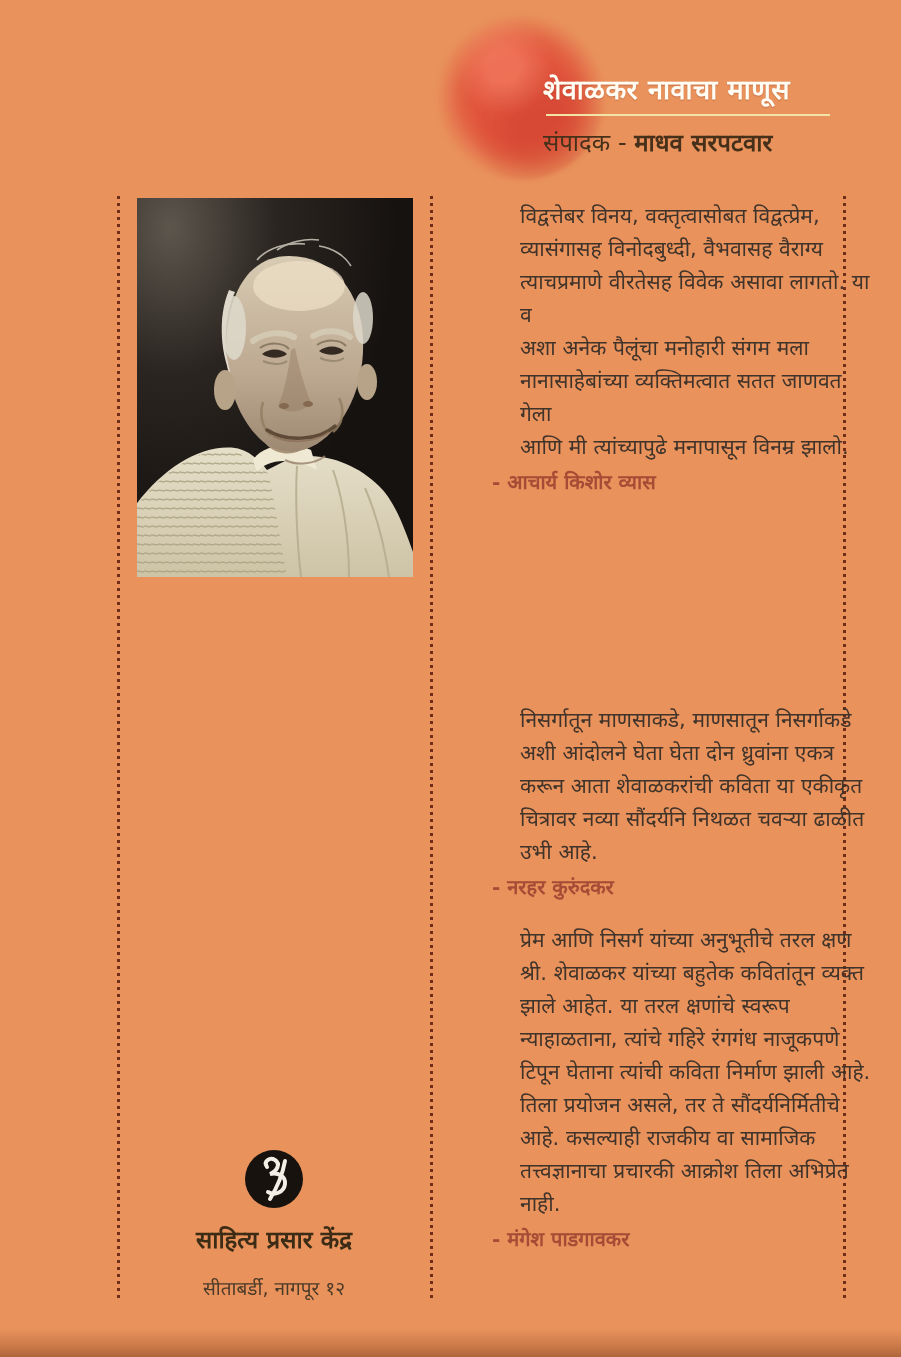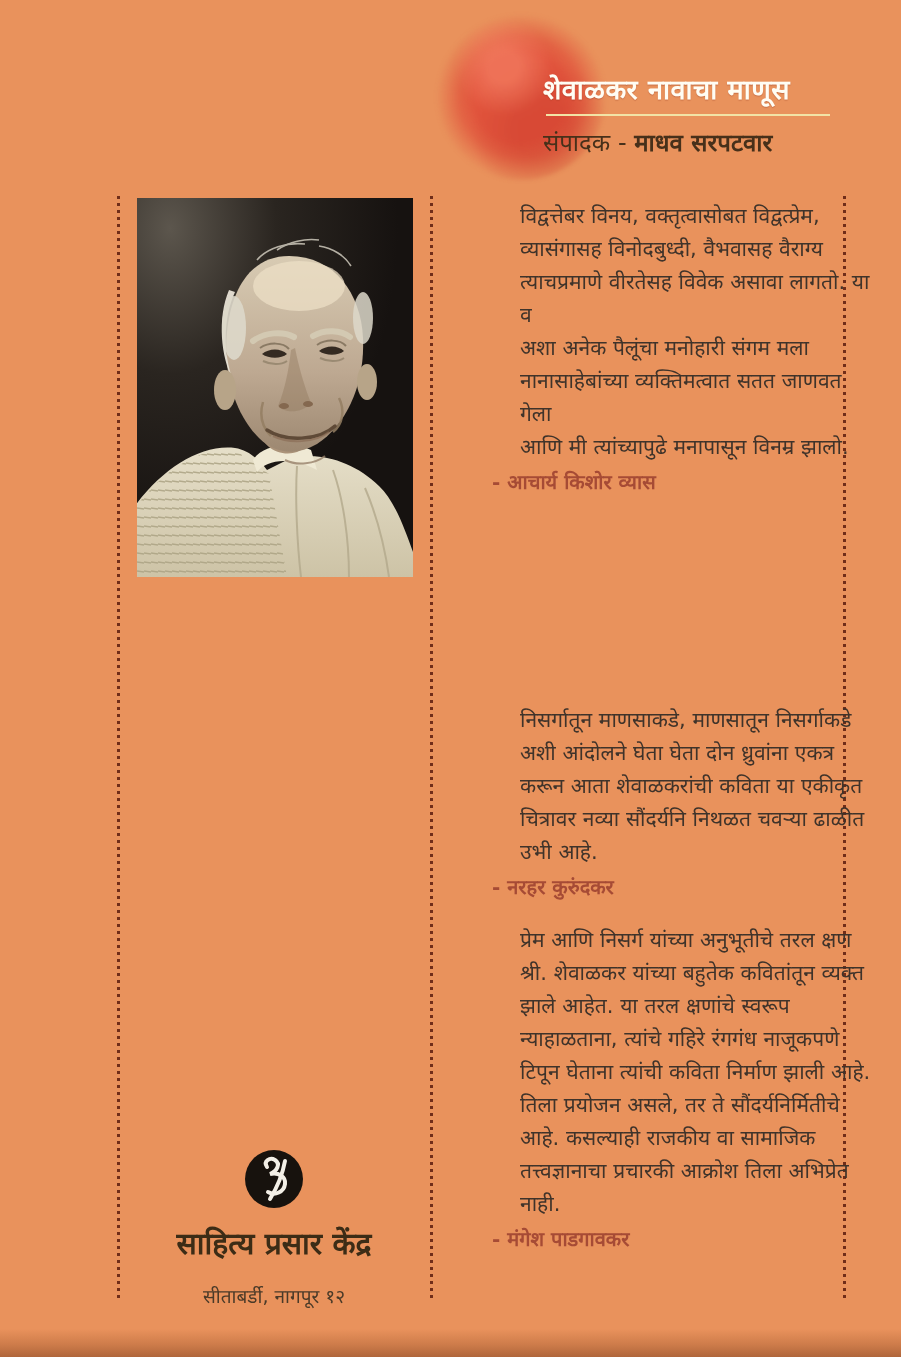--- a/index.html
+++ b/index.html
@@ -37,21 +37,21 @@
   .photo{position:absolute;left:137px;top:198px;width:276px;height:379px;margin:0;}
   .photo svg{display:block;}
 
   .quote{position:absolute;left:452px;width:380px;}
   .q1{top:184px}.q2{top:436px}.q3{top:688px}.q4{top:908px}
   .qtext{white-space:pre-line;font-size:21px;line-height:33px;color:var(--ink,#3f332a);margin-left:28px;}
   .qattr{font-size:20px;line-height:30px;font-weight:bold;color:var(--attr,#a64b35);margin-top:3px;}
 
   .publisher{position:absolute;left:118px;top:1150px;width:312px;text-align:center;}
   .logo{width:58px;height:58px;margin:0 auto 14px;}
-  .pub-name{font-size:30px;font-weight:bold;color:var(--pub,#3c2c16);}
+  .pub-name{font-size:24px;font-weight:bold;color:var(--pub,#3c2c16);}
   .pub-addr{font-size:19px;margin-top:20px;color:#4a3a28;}
 
   .bottom-edge{
     position:absolute;left:0;right:0;bottom:0;height:28px;
     background:linear-gradient(to bottom, rgba(125,58,22,0) 0%, rgba(125,58,22,0.25) 55%, rgba(105,48,18,0.45) 100%);
   }
 </style>
 </head>
 <body>
 

